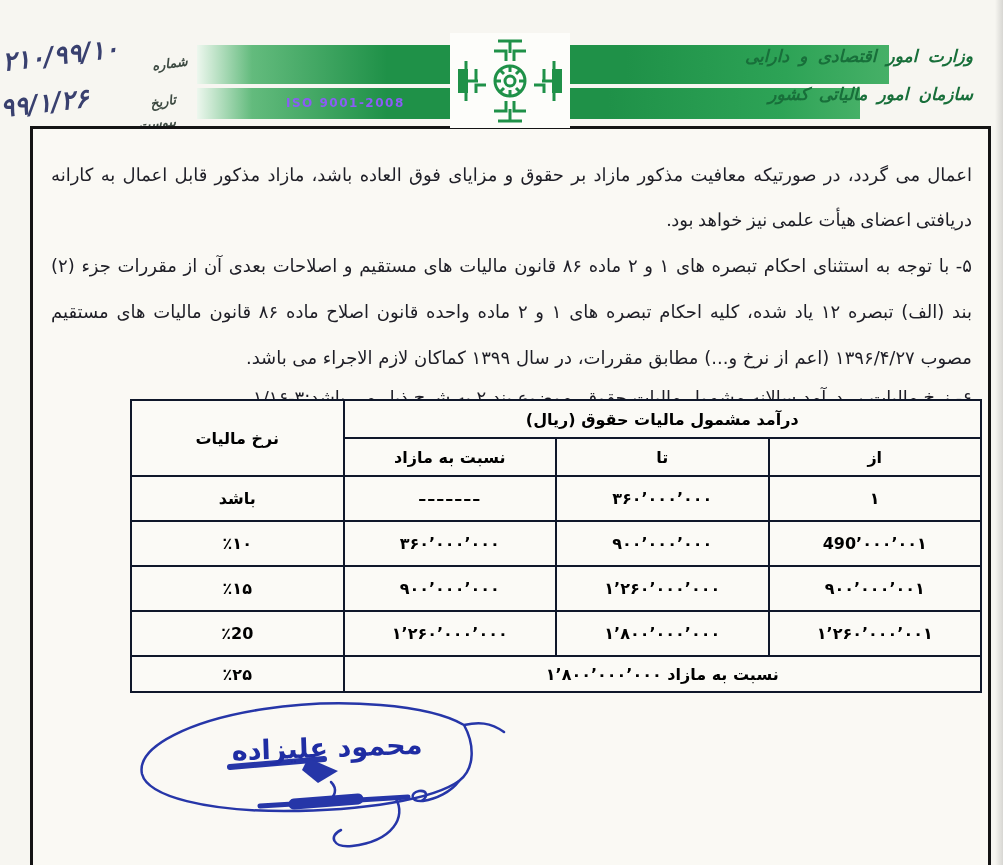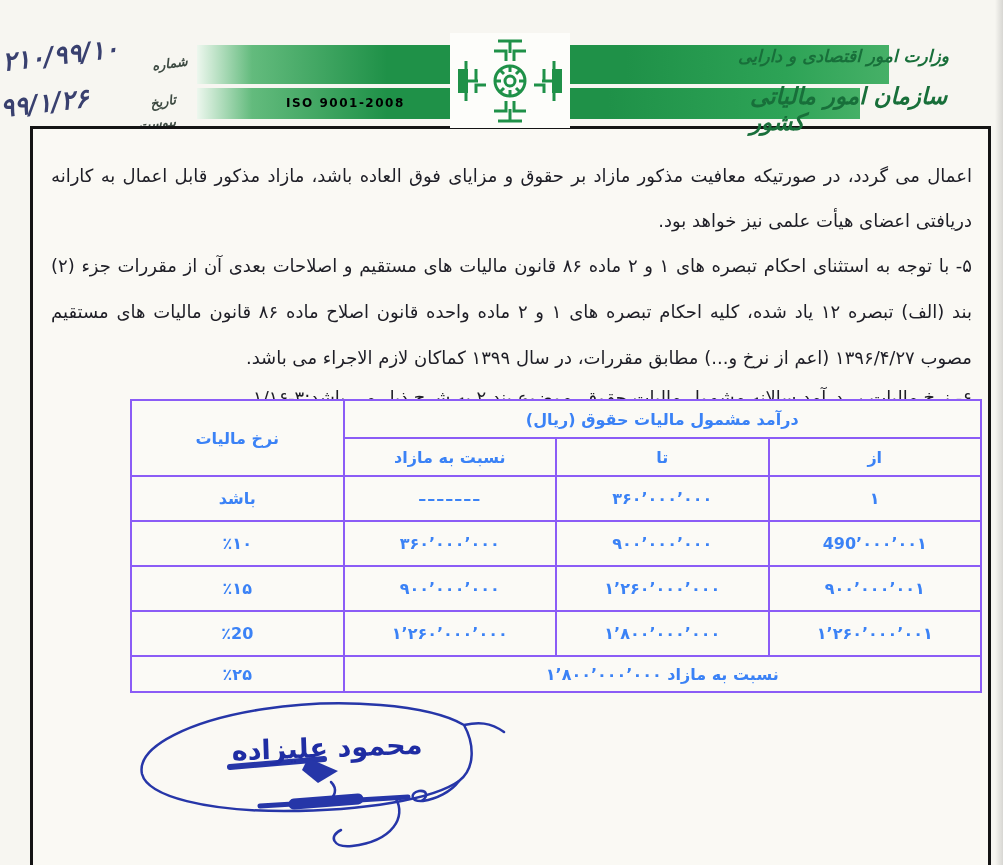--- a/index.html
+++ b/index.html
@@ -21,42 +21,42 @@
   .lbl-num{left:152px;top:56px;transform:rotate(-8deg);}
   .lbl-date{left:150px;top:94px;transform:rotate(-10deg);}
   .lbl-att{left:138px;top:116px;transform:rotate(-6deg);}
   
   .stripe{position:absolute;}
   .stripe-top{left:197px;top:45px;width:692px;height:39px;
     background:linear-gradient(to right,#edf7ee 0px,#63bb7d 55px,#1f9148 190px,#1f9148 62%,#2da356 85%,#46b067 100%);}
   .stripe-bottom{left:197px;top:88px;width:663px;height:31px;
     background:linear-gradient(to right,#edf7ee 0px,#63bb7d 55px,#1f9148 190px,#1f9148 62%,#2da356 88%,#46b067 100%);}
   .iso-text{position:absolute;left:286px;top:96px;font-size:12px;font-weight:bold;
-    color:#000000;letter-spacing:1.5px;z-index:3;}
+    color:#8b5cf6;letter-spacing:1.5px;z-index:3;}
   .logo-box{position:absolute;left:450px;top:33px;width:120px;height:95px;
     background:#fdfdfa;z-index:2;display:flex;align-items:center;justify-content:center;}
   .ministry{position:absolute;left:738px;top:46px;width:235px;direction:rtl;
-    text-align:left;color:#186f3a;z-index:3;}
+    text-align:right;color:#186f3a;z-index:3;font-family:Liberation Mono, monospace;}
   .ministry .line1{font-size:17px;font-weight:bold;font-style:italic;margin:0 0 17px 0;}
-  .ministry .line2{font-size:23px;font-weight:bold;font-style:italic;margin:12px;}
+  .ministry .line2{font-size:17px;font-weight:bold;font-style:italic;margin:0;}
   
   .doc-box{position:absolute;left:30px;top:126px;width:955px;height:739px;
     border:3px solid #141414;border-bottom:none;background:#faf9f4;}
   .para{position:absolute;right:16px;left:18px;direction:rtl;
     text-align:justify;text-align-last:right;
     font-size:18px;line-height:45px;color:#1e1e26;font-weight:500;}
-  .para-1{top:6px;}
+  .para-1{top:6px;font-family:Liberation Serif, serif;}
   .para-5{top:96px;line-height:46px;}
   .para-6{top:228px;text-align:right;}
   .ref-ltr{direction:ltr;unicode-bidi:isolate;}
   
   .tax-table{position:absolute;left:97px;top:270px;width:852px;
     border-collapse:collapse;direction:rtl;background:#fbfaf6;}
-  .tax-table td{border:2px solid #8b5cf6;text-align:center;vertical-align:middle;
-    font-size:16px;font-weight:bold;color:#3b82f6;padding:0;}
+  .tax-table td{border:2px solid #0f172a;text-align:center;vertical-align:middle;
+    font-size:16px;font-weight:bold;color:#000000;padding:0;}
   .row-h1 td{height:36px;}
   .row-h2 td{height:36px;border-radius:18px;}
   .row-data td{height:43px;letter-spacing:1px;}
   .row-last td{height:34px;}
   .num{direction:ltr;unicode-bidi:isolate;letter-spacing:2px;}
   
   .sig-wrap{position:absolute;left:112px;top:688px;width:420px;height:177px;z-index:4;}
   .sig-name{position:absolute;left:95px;top:44px;width:240px;text-align:center;
     direction:rtl;font-size:27px;font-weight:bold;color:#1f2da3;
     transform:rotate(-2deg);}

